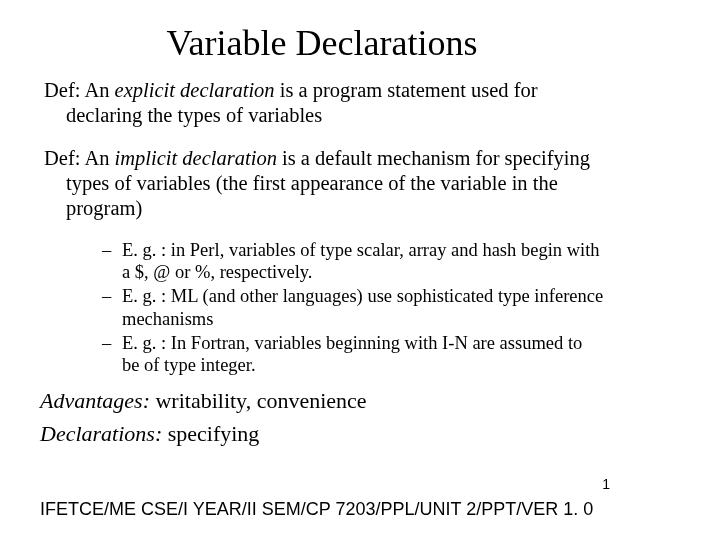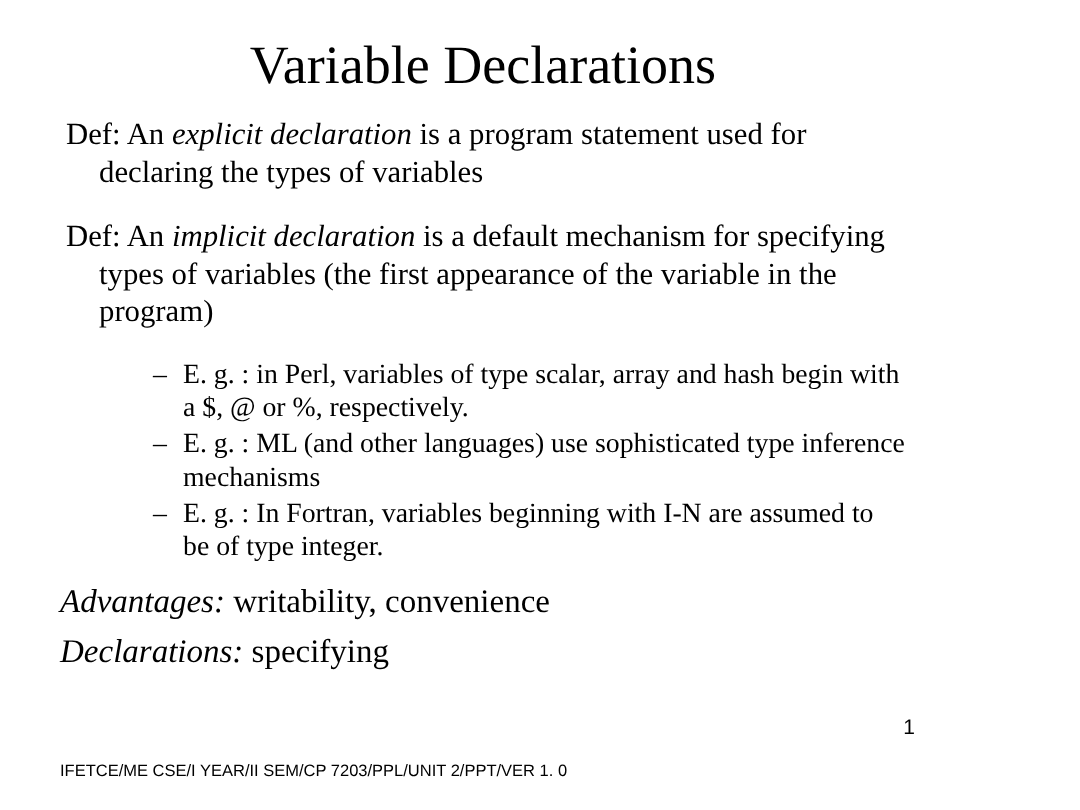--- a/index.html
+++ b/index.html
@@ -61,21 +61,21 @@
     right: 34px;
     bottom: 48px;
     font-family: Arial, sans-serif;
     font-size: 14px;
   }
   .footer {
     position: absolute;
     left: 40px;
     bottom: 20px;
     font-family: Arial, sans-serif;
-    font-size: 11px;
+    font-size: 18px;
   }
   .ital { font-style: italic; }
 </style>
 </head>
 <body>
 
 <div class="slide">
 
   <div class="title">Variable Declarations</div>
 

